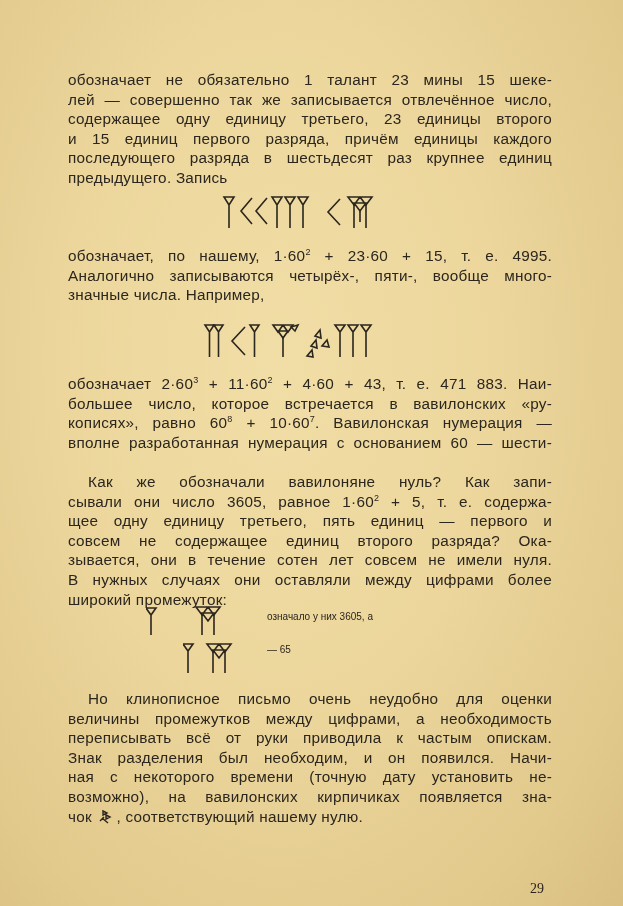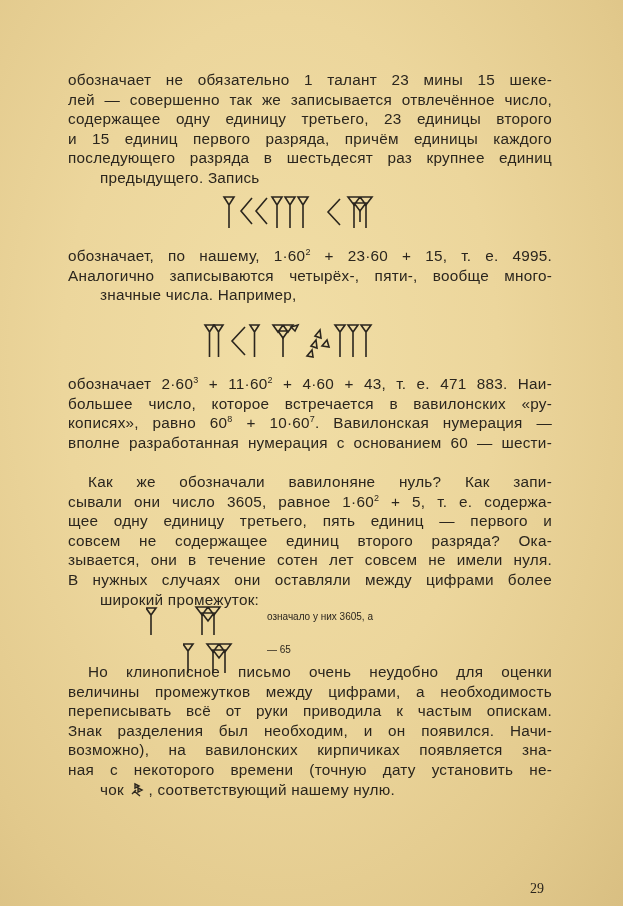--- a/index.html
+++ b/index.html
@@ -12,21 +12,21 @@
   }
   .page { position: absolute; left: 0; top: 0; width: 623px; height: 906px; }
   .para {
     position: absolute; left: 68px; width: 484px;
     font-family: "Liberation Sans", "DejaVu Sans", sans-serif;
     font-size: 15.3px; line-height: 19.6px;
     text-align: justify; text-align-last: left;
     color: #2b261e; letter-spacing: 0.25px;
   }
   .line { display: block; white-space: nowrap; text-align: justify; text-align-last: justify; height: 19.6px; }
-  .line.last { text-align-last: left; margin-left: 32px; }
+  .line.last { text-align-last: left; }
   .indent { text-indent: 20px; }
   sup { font-size: 9px; vertical-align: 6px; line-height: 0; }
   .cune { position: absolute; }
   .cune svg { display: block; }
   .note { position: absolute; font-family: "Liberation Sans", sans-serif; font-size: 10px; color: #2b261e; }
   .pagenum { position: absolute; left: 530px; top: 881px; font-family: "Liberation Serif", serif; font-weight: normal; font-size: 14px; color: #2a241c; }
   .zero-glyph { display: inline-block; width: 16px; height: 16px; vertical-align: -3px; margin: 0 2px; }
 </style>
 </head>
 <body>
@@ -115,27 +115,27 @@
 
   <div class="cune" style="left:183px; top:641px;">
     <svg width="80" height="34" viewBox="0 0 80 34" fill="none" stroke="#2b261e" stroke-width="1.6">
       <path d="M0 3 L10 3 L5 10 Z M5 10 L5 32"></path>
       <path d="M24 3 L36 3 L30 11 Z M36 3 L48 3 L42 11 Z M30 9 L42 9 L36 17 Z"></path>
       <path d="M30 11 L30 32 M42 11 L42 32"></path>
     </svg>
   </div>
   <div class="note" style="left:267px; top:644px;">— 65</div>
 
-  <div class="para" style="top:662px;">
+  <div class="para" style="top:689px;">
     <span class="line" style="padding-left:20px; box-sizing:border-box;">Но клинописное письмо очень неудобно для оценки</span>
     <span class="line">величины промежутков между цифрами, а необходимость</span>
     <span class="line">переписывать всё от руки приводила к частым опискам.</span>
     <span class="line">Знак разделения был необходим, и он появился. Начи-</span>
+    <span class="line">ная с некоторого времени (точную дату установить не-</span>
     <span class="line">возможно), на вавилонских кирпичиках появляется зна-</span>
-    <span class="line">ная с некоторого времени (точную дату установить не-</span>
     <span class="line last"><span>чок </span><svg class="zero-glyph" viewBox="0 0 16 16" fill="none" stroke="#2b261e" stroke-width="1.4">
           <path d="M5 2 L9 4 L5 6 Z M8 6 L12 8 L8 10 Z M4 9 L10 14 M6 8 L2 12"></path>
         </svg><span>, соответствующий нашему нулю.</span></span>
   </div>
 
   <div class="pagenum">29</div>
 
 </div>
 
 </body></html>

